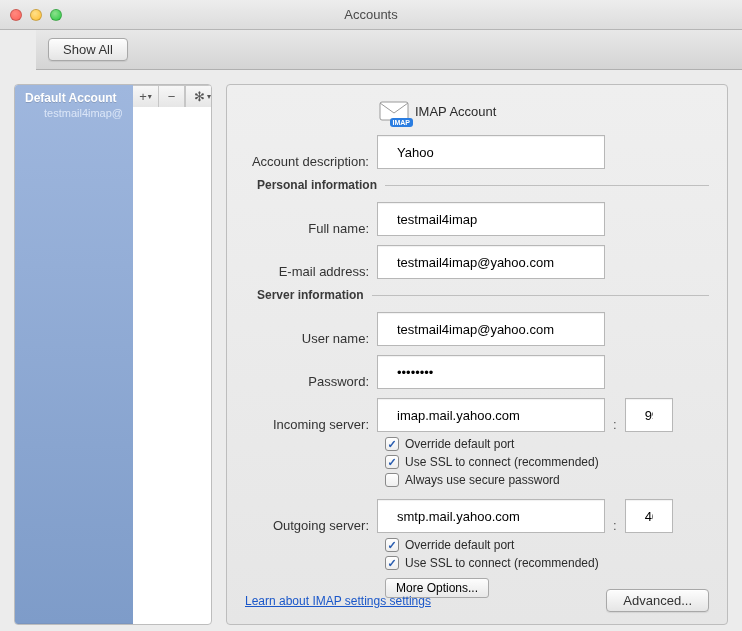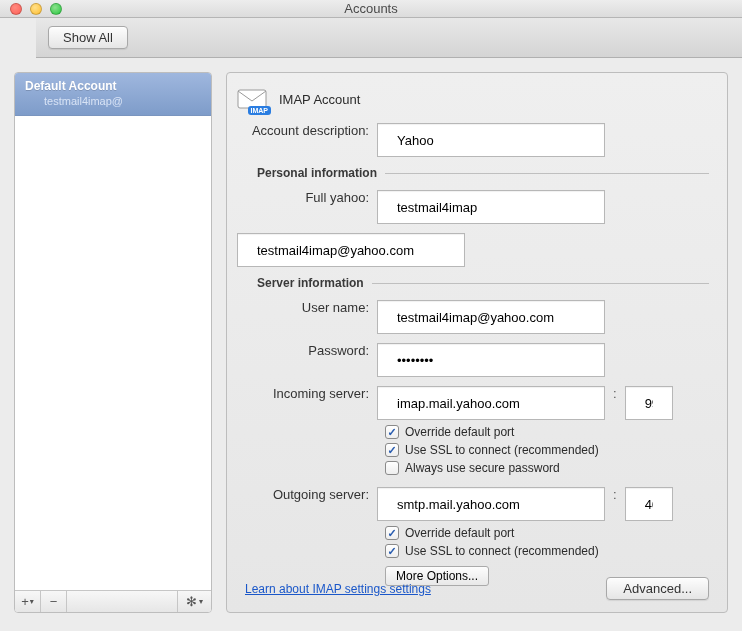--- a/index.html
+++ b/index.html
@@ -6,21 +6,21 @@
   body {
     font-family: "Lucida Grande", "Helvetica Neue", Arial, sans-serif;
     font-size: 13px;
     background: #ececec;
     width: 742px;
     height: 631px;
     overflow: hidden;
     color: #2b2b2b;
   }
   .titlebar {
-    height: 18px;
+    height: 30px;
     background: linear-gradient(#ededed, #dcdcdc);
     border-bottom: 1px solid #b5b5b5;
     display: flex;
     align-items: center;
     position: relative;
   }
   .traffic { display: flex; gap: 8px; margin-left: 10px; }
   .tl { width: 12px; height: 12px; border-radius: 50%; border: 0.5px solid rgba(0,0,0,0.2); }
   .tl.red { background: radial-gradient(circle at 40% 35%, #ff8a80, #ff5f56); }
   .tl.yellow { background: radial-gradient(circle at 40% 35%, #ffe08a, #ffbd2e); }
@@ -49,21 +49,21 @@
     display: flex;
     padding: 14px;
     gap: 14px;
     height: calc(100% - 62px);
   }
   .sidebar {
     width: 198px;
     border: 1px solid #bdbdbd;
     border-radius: 4px;
     background: #fff;
-    display: flex; flex-direction: column;
+    display: flex; 
     overflow: hidden;
   }
   .account-item {
     background: linear-gradient(#9fb7de, #7e9cc9);
     color: #fff;
     padding: 6px 10px 8px 10px;
     font-size: 12px;
     border-bottom: 1px solid #7a95bf;
   }
   .account-item .acct-title { font-weight: bold; font-size: 12px; text-shadow: 0 1px 0 rgba(0,0,0,0.15); }
@@ -82,32 +82,32 @@
   .sf-btn.gear { margin-left: auto; border-right: none; border-left: 1px solid #c6c6c6; width: 34px; }
   .main {
     flex: 1;
     border: 1px solid #bdbdbd;
     border-radius: 4px;
     background: linear-gradient(#efefef, #e6e6e6);
     padding: 14px 18px 14px 10px;
     position: relative;
   }
   .header-row {
-    display: flex; align-items: center; gap: 12px;
-    margin-bottom: 12px;
+    display: flex; align-items: center; gap: 6px;
+    margin-left: 142px; margin-bottom: 12px;
   }
   .imap-icon { width: 30px; height: 24px; position: relative; }
   .imap-icon svg { display: block; }
   .imap-badge {
     position: absolute; right: -4px; bottom: -4px;
     background: #2a7de1; color: #fff; font-size: 7px; font-weight: bold;
     padding: 1px 3px; border-radius: 3px;
   }
   .form-row {
-    display: flex; align-items: flex-start; margin-bottom: 9px;
+    display: flex; align-items: flex-end; margin-bottom: 9px;
   }
   .form-row.tight { margin-bottom: 5px; }
   .lbl {
     width: 140px; text-align: right; padding-right: 8px;
     font-size: 13px; color: #333;
   }
   .section-hdr {
     display: flex; align-items: center; margin: 6px 0 10px 0; text-align: right;
   }
   .section-hdr .sh-label {
@@ -206,24 +206,25 @@
       <div class="lbl">Account description:</div>
       <input type="text" class="w-main" value="Yahoo" style="">
     </div>
 
     <div class="section-hdr">
       <div class="sh-label">Personal information</div>
       <div class="sh-line"></div>
     </div>
 
     <div class="form-row">
-      <div class="lbl">Full yahoo:</div>
+      <div class="lbl">Full name:</div>
       <input type="text" class="w-main focused" value="testmail4imap" style="">
     </div>
     <div class="form-row">
+      <div class="lbl">E-mail address:</div>
       <input type="text" class="w-main" value="testmail4imap@yahoo.com" style="">
     </div>
 
     <div class="section-hdr">
       <div class="sh-label">Server information</div>
       <div class="sh-line"></div>
     </div>
 
     <div class="form-row">
       <div class="lbl">User name:</div>

